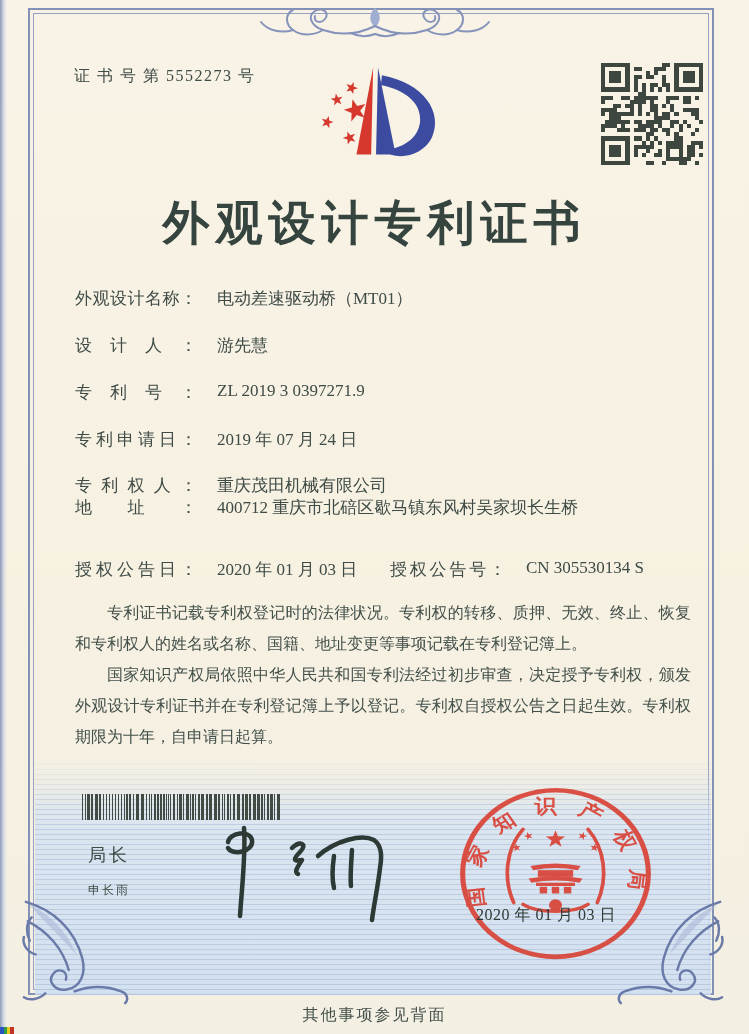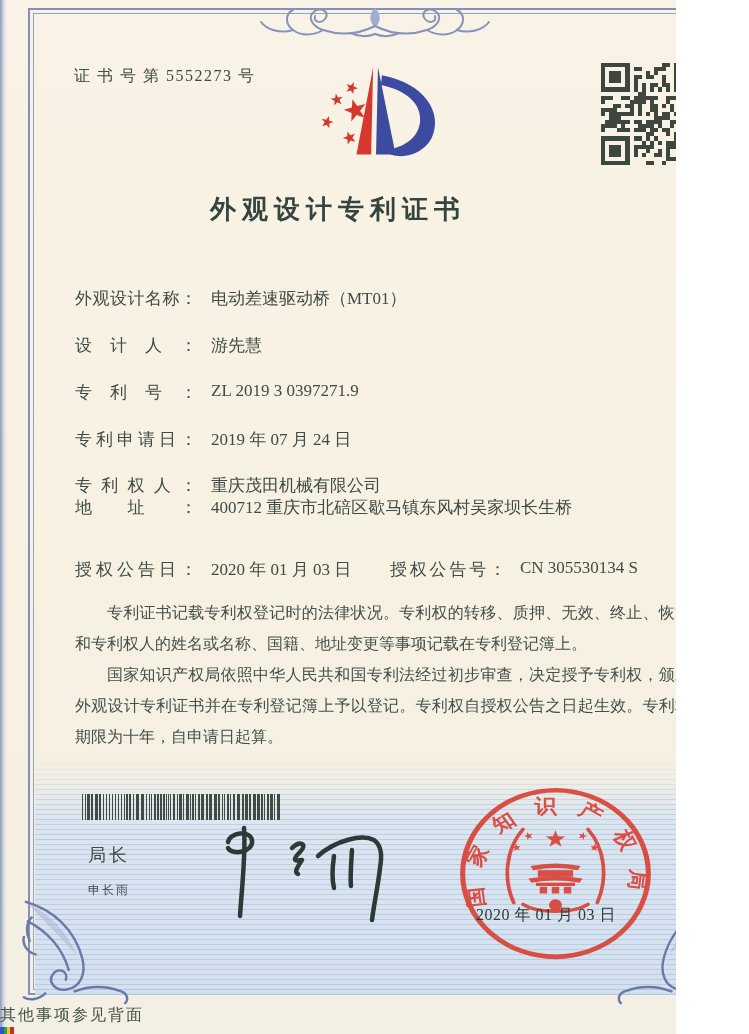--- a/index.html
+++ b/index.html
@@ -1,17 +1,17 @@
 <!DOCTYPE html>
 <html><head>
 <meta charset="utf-8">
 <style>
   html,body{margin:0;padding:0;background:#ffffff;}
   #page{
-    position:relative;width:676px;height:1034px;overflow:hidden;
+    position:relative;width:749px;height:1034px;overflow:hidden;
     background:linear-gradient(180deg,#f8f3e6 0%,#f7f1e2 55%,#f3efe2 100%);
     font-family:"Liberation Serif","DejaVu Serif",serif;color:#3e4b46;
   }
   
   .scan-edge{position:absolute;left:0;top:0;width:7px;height:100%;
     background:linear-gradient(to right,#8d99b4,#d8dce6 55%,rgba(216,220,230,0));}
   .scan-mark{position:absolute;left:0;bottom:0;width:14px;height:7px;
     background:linear-gradient(to right,#2b55c0 0 4px,#2f9e44 4px 7px,#e7c922 7px 10px,#c23327 10px 14px);}
   
   .frame-outer{position:absolute;left:28px;top:8px;width:686px;height:987px;
@@ -22,34 +22,34 @@
   .wave-zone{position:absolute;left:35px;top:756px;width:676px;height:239px;z-index:1;
     background-image:
       repeating-linear-gradient(0deg, rgba(124,150,192,0.30) 0 1px, rgba(124,150,192,0) 1px 5px),
       linear-gradient(to bottom, rgba(222,232,244,0.25), rgba(214,227,242,0.85) 30%, rgba(209,223,240,0.95));
     -webkit-mask-image:linear-gradient(to bottom,transparent,#000 52px);
     mask-image:linear-gradient(to bottom,transparent,#000 52px);}
   .orn{position:absolute;z-index:2;}
   .content{position:absolute;inset:0;z-index:3;}
   .abs{position:absolute;}
   .cert-no{left:74px;top:66px;font-size:16px;letter-spacing:1.5px;}
-  .title{left:0;right:0;top:192px;text-align:center;font-size:26px;font-weight:600;
+  .title{left:0;right:0;top:192px;text-align:center;font-size:47px;font-weight:600;
     letter-spacing:6px;color:#35443e;}
   .row{position:absolute;left:75px;width:620px;font-size:17px;white-space:nowrap;}
   .flabel{display:inline-block;width:122px;text-align:justify;text-align-last:justify;vertical-align:top;}
-  .fvalue{margin-left:14px;}
+  .fvalue{margin-left:20px;}
   .gpair{position:absolute;left:315px;top:0;}
   .gpair .flabel{width:116px;}
   .paras{position:absolute;left:75px;top:597px;width:616px;font-size:16px;line-height:31px;
     text-align:justify;color:#42504a;}
   .paras p{margin:0;text-indent:32px;}
   .sig-title{left:88px;top:843px;font-size:18px;letter-spacing:3px;}
   .sig-name{left:88px;top:882px;font-size:12px;letter-spacing:2px;}
   .page-no{left:0;right:0;top:962px;text-align:center;font-size:15px;letter-spacing:2px;}
-  .back-note{left:0;right:0;top:1005px;text-align:left;font-size:16px;letter-spacing:2px;color:#45524c;}
+  .back-note{left:0;right:0;top:1005px;text-align:center;font-size:16px;letter-spacing:2px;color:#45524c;}
   .seal{left:458px;top:786px;z-index:4;mix-blend-mode:multiply;opacity:.88;}
   .seal-date{left:476px;top:905px;font-size:16px;letter-spacing:.5px;color:#2e3a35;z-index:5;}
   svg{display:block;}
 </style>
 </head>
 <body>
 
 <div id="page">
 
   <div class="scan-edge"></div>

